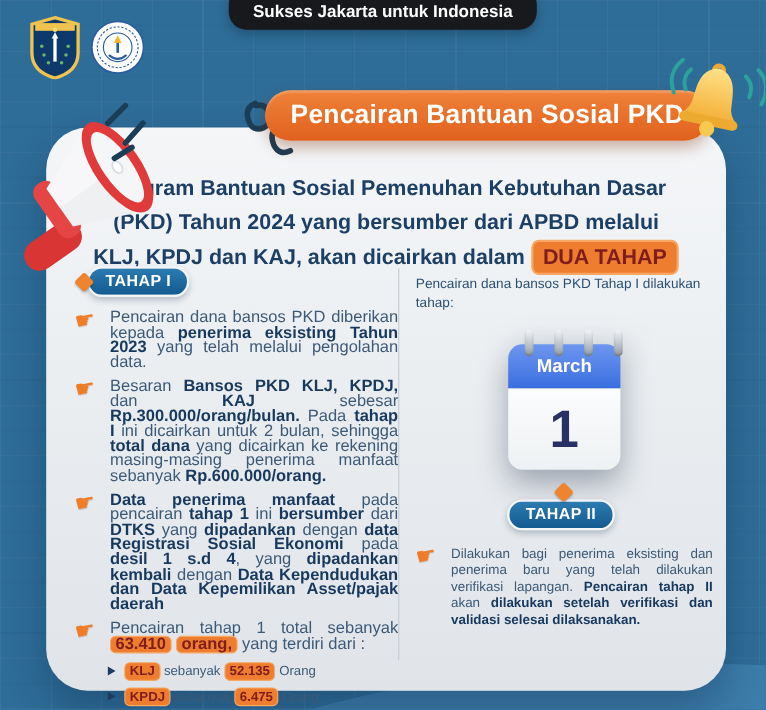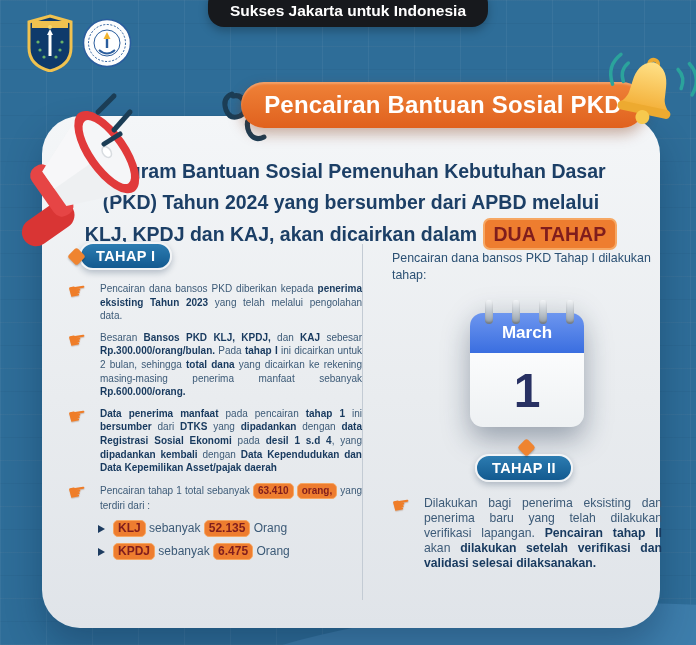--- a/index.html
+++ b/index.html
@@ -47,21 +47,21 @@
   .mega{position:absolute;left:-16px;top:90px;z-index:5;}
   .doodles{position:absolute;left:80px;top:82px;z-index:5;}
   .bell{position:absolute;left:604px;top:38px;z-index:7;}
   
   .intro{
     position:absolute;left:30px;top:20px;width:558px;text-align:center;
     font-weight:700;font-size:19.5px;line-height:31px;color:#1c3f66;
   }
   .divider{position:absolute;left:320px;top:128px;width:1px;height:356px;background:#c3cbd4;}
   .col-left{position:absolute;left:26px;top:126px;width:294px;}
-  .col-right{position:absolute;left:350px;top:134px;width:270px;}
+  .col-right{position:absolute;left:336px;top:134px;width:270px;}
   
   .stage-row{display:flex;align-items:center;margin:0 0 12px 2px;position:relative;}
   .col-right .stage-row{margin-left:-6px;margin-top:14px;flex-direction:column;}
   .diamond{
     width:13px;height:13px;background:#ef8430;transform:rotate(45deg);
     border-radius:2.5px;margin-right:-4px;z-index:1;flex:none;
     box-shadow:1px 1px 2px rgba(0,0,0,.25);
   }
   .stage-pill{
     background:linear-gradient(180deg,#2c7cb1,#135a90);
@@ -72,41 +72,41 @@
   
   .bullet{display:flex;gap:8px;margin-bottom:8px;}
   .col-right .bullet{margin-top:14px;}
   .hand-icon{flex:none;width:24px;margin-top:-1px;}
   .hand-icon::before{
     content:"☛";font-family:"DejaVu Sans",sans-serif;font-size:21px;line-height:1;
     color:#ef7d28;display:inline-block;transform:rotate(-10deg);
     text-shadow:0 1px 1px rgba(120,50,0,.25);
   }
   .bullet p{
-    margin:0;text-align:justify;font-size:10px;line-height:13.6px;color:#3c5a77;
+    margin:0;text-align:justify;font-size:15px;line-height:13.6px;color:#3c5a77;
   }
   .col-right .bullet p{font-size:12.2px;line-height:15px;}
   .b{font-weight:800;color:#17395e;}
   .chip{
     display:inline-block;background:#ee7d2f;border:1px solid #f6a763;color:#7f1d1d;
     font-weight:800;border-radius:5px;padding:0 4px;line-height:14px;
   }
   .intro .chip{border-width:2px;border-radius:7px;padding:1px 9px;line-height:26px;}
   
   .sub{display:flex;align-items:center;gap:8px;margin:6px 0 6px 30px;}
   .tri{
     width:0;height:0;flex:none;
     border-left:7px solid #1d3c60;border-top:4.5px solid transparent;border-bottom:4.5px solid transparent;
   }
   .sub p{margin:0;font-size:12px;color:#3c5a77;}
   .sub .chip{line-height:15px;}
   
   .sched{margin:0;font-size:12.4px;line-height:17px;color:#2c5174;}
   .calendar{
-    position:relative;width:114px;margin:16px auto 0 auto;padding-top:13px;
+    position:relative;width:102px;margin:16px auto 0 auto;padding-top:13px;
     filter:drop-shadow(0 12px 14px rgba(5,25,55,.35));
   }
   .cal-ring{
     position:absolute;top:0;width:8px;height:24px;border-radius:4px;z-index:2;
     background:linear-gradient(180deg,#f2f4f6 0%,#aeb7bf 70%,#8d97a1 100%);
     box-shadow:inset 0 -2px 2px rgba(0,0,0,.2);
   }
   .cal-header{
     position:relative;height:40px;border-radius:13px 13px 0 0;
     background:linear-gradient(180deg,#6d96ef 0%,#3a6ee0 100%);

